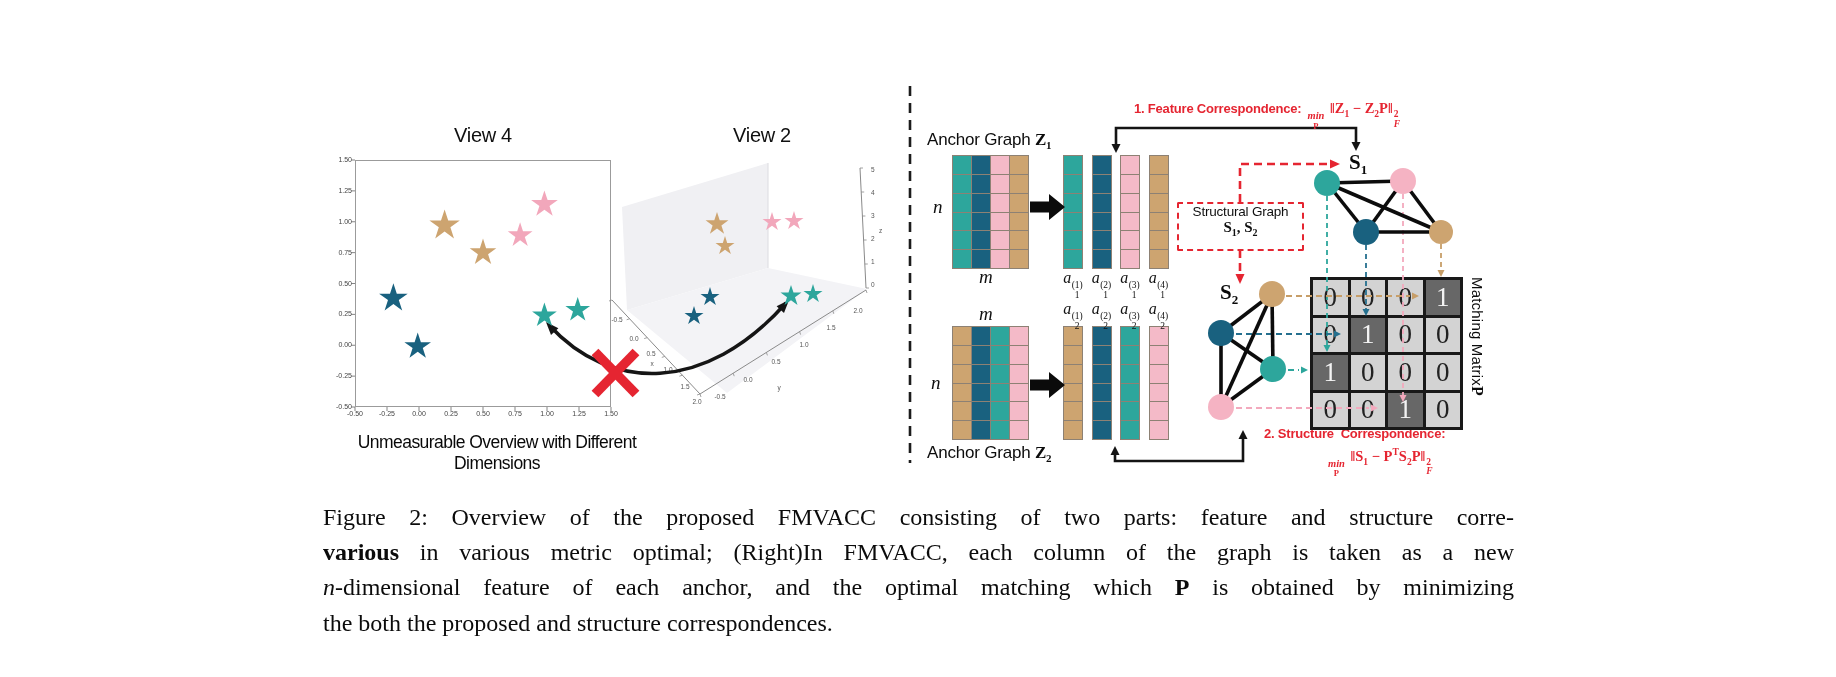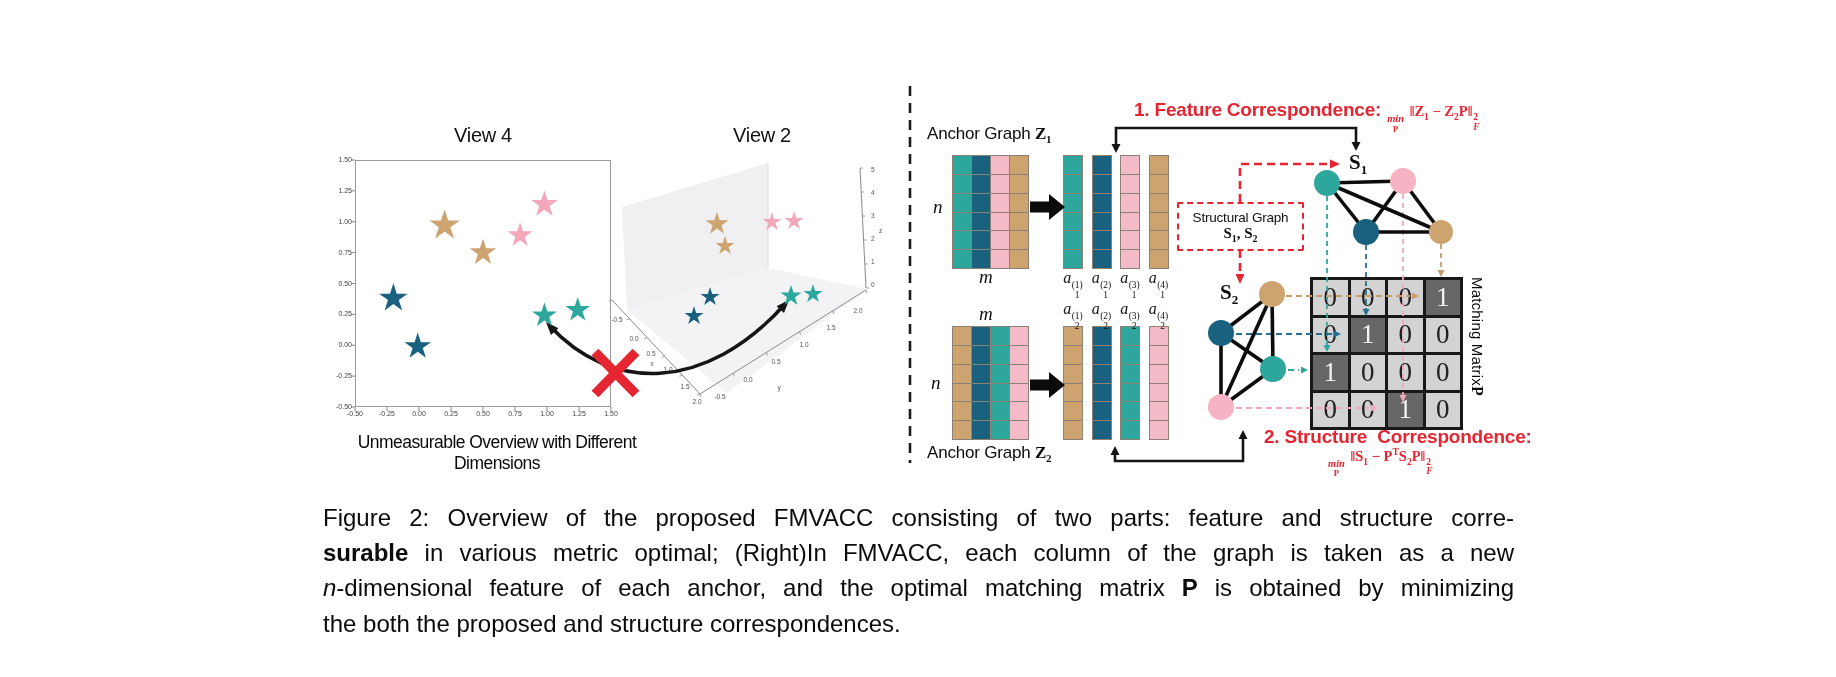--- a/index.html
+++ b/index.html
@@ -21,51 +21,51 @@
   .dim{font-family:"Liberation Serif",serif;font-style:italic;font-size:19px;color:#111;z-index:7}
 
   .z-grid{position:absolute;display:grid;gap:1px;padding:1px;background:#8d8174;z-index:1}
   .vec-col{position:absolute;display:grid;grid-template-rows:repeat(6,1fr);gap:1px;padding:1px;
            background:#8d8174;width:20px;height:114px;z-index:1}
   .vec-label{position:absolute;width:34px;text-align:center;font-family:"Liberation Serif",serif;
              color:#111;white-space:nowrap;z-index:7}
   .vl-base{font-style:italic;font-size:16px}
   .vstack{display:inline-flex;flex-direction:column;line-height:1.05;font-size:9.5px;vertical-align:-5px;margin-left:.5px}
 
-  .rc-heading{font-size:19px;font-weight:700;color:#e52531;letter-spacing:-0.2px;white-space:nowrap}
+  .rc-heading{font-size:13px;font-weight:700;color:#e52531;letter-spacing:-0.2px;white-space:nowrap}
   .formula{font-family:"Liberation Serif","DejaVu Serif",serif;font-weight:700;color:#e52531;
            font-size:14.5px;white-space:nowrap}
   .fmin{display:inline-flex;flex-direction:column;align-items:center;line-height:1;vertical-align:-6px;margin-right:2px}
   .fmin-top{font-size:10.5px;font-style:italic}
   .fmin-bot{font-size:8.5px}
   .fsub,.fsup{font-size:9.5px}
   .fstack{display:inline-flex;flex-direction:column;line-height:1;font-size:9.5px;vertical-align:-4px;margin-left:1px}
   .fstack .fs-i{font-style:italic}
   #fc-line{z-index:7;white-space:nowrap}
   #fc-formula{margin-left:6px}
 
   #sg-box{border:2.6px dashed #e52531;border-radius:2px;display:flex;flex-direction:column;
-          align-items:center;justify-content:center;z-index:7}
+          align-items:center;justify-content:flex-start;z-index:7}
   #sg-line1{font-size:13.5px;color:#101010;letter-spacing:-0.2px}
   #sg-line2{font-family:"Liberation Serif",serif;font-weight:700;font-size:15px;color:#101010;line-height:1.1}
   #sg-line2 sub{font-size:10px}
 
   .s-label{font-family:"Liberation Serif",serif;font-weight:700;font-size:21px;color:#0a0a0a;z-index:7}
   .s-label sub{font-size:13px}
 
   #mm-grid{position:absolute;display:grid;grid-template-columns:repeat(4,1fr);grid-template-rows:repeat(4,1fr);
            gap:3px;padding:3px;background:#181818;width:153px;height:153px;z-index:1}
   .mm-cell{display:flex;align-items:center;justify-content:center;font-family:"Liberation Serif",serif;font-size:27px}
   .mm-cell.light{background:#d3d3d3;color:#222}
   .mm-cell.dark{background:#676767;color:#f3f3f3}
   #mm-label{writing-mode:vertical-rl;font-size:15px;color:#0c0c0c;height:153px;display:flex;
             align-items:center;letter-spacing:.2px;z-index:7;white-space:nowrap}
   #mm-label .mbold{font-size:16px}
 
-  #figure-caption{font-family:Liberation Sans, sans-serif;font-size:24px;color:#0b0b0b;z-index:7}
+  #figure-caption{font-family:Liberation Serif, serif;font-size:24px;color:#0b0b0b;z-index:7}
   .cap-line{height:35.2px;line-height:35.2px;text-align:justify;text-align-last:justify}
   .cap-line.last{text-align:left;text-align-last:left}
 </style>
 </head>
 <body>
 
 <div class="canvas" id="root">
 
   <div class="abs ptitle" id="view1-title" style="left:433px;top:124px;width:100px">View 4</div>
   <div class="abs" id="view1-box" style="left:355px;top:160px;width:256px;height:247px"></div>
@@ -89,21 +89,21 @@
       <div class="tickX" style="left: 159px; top: 0px;">0.75</div>
       <div class="tickX" style="left: 191px; top: 0px;">1.00</div>
       <div class="tickX" style="left: 223px; top: 0px;">1.25</div>
       <div class="tickX" style="left: 255px; top: 0px;">1.50</div>
     </div>
 
   <div class="abs ptitle" id="view2-title" style="left:712px;top:124px;width:100px">View 2</div>
 
   <div class="abs" id="left-caption" style="left:317px;top:432px">Unmeasurable Overview with Different Dimensions</div>
 
-  <div class="abs ag-label" style="left:927px;top:124px">
+  <div class="abs ag-label" style="left:927px;top:130px">
     <span>Anchor Graph </span><span class="mbold">Z</span><sub class="mbold">1</sub>
   </div>
   <div class="abs dim" style="left:933px;top:196px">n</div>
   <div class="abs dim" style="left:979px;top:266px">m</div>
   <div class="z-grid" id="z1-matrix" style="left: 952px; top: 155px; width: 77px; height: 114px; grid-template-columns: repeat(4, 1fr); grid-template-rows: repeat(6, 1fr);">
       <div style="background: rgb(45, 166, 156);"></div>
       <div style="background: rgb(25, 97, 127);"></div>
       <div style="background: rgb(244, 186, 200);"></div>
       <div style="background: rgb(205, 164, 112);"></div>
       <div style="background: rgb(45, 166, 156);"></div>
@@ -209,22 +209,22 @@
   <div class="abs formula" id="sc-formula" style="left:1328px;top:447px"><span class="fmin">
         <span class="fmin-top">min</span>
         <span class="fmin-bot">P</span>
       </span><span> ‖S</span><sub class="fsub">1</sub><span> − P</span><sup class="fsup">T</sup><span>S</span><sub class="fsub">2</sub><span>P‖</span><span class="fstack">
         <span>2</span>
         <span class="fs-i">F</span>
       </span></div>
 
   <div class="abs" id="figure-caption" style="left:323px;top:500px;width:1191px">
       <div class="cap-line"><span>Figure 2: Overview of the proposed FMVACC consisting of two parts: feature and structure corre-</span></div>
-      <div class="cap-line"><b>surable</b><span> in various metric optimal; (Right)In FMVACC, each column of the graph is taken as a new</span></div>
-      <div class="cap-line"><i>n</i><span>-dimensional feature of each anchor, and the optimal matching matrix </span><b>P</b><span> is obtained by minimizing</span></div>
+      <div class="cap-line"><b>various</b><span> in various metric optimal; (Right)In FMVACC, each column of the graph is taken as a new</span></div>
+      <div class="cap-line"><i>n</i><span>-dimensional feature of each anchor, and the optimal matching which </span><b>P</b><span> is obtained by minimizing</span></div>
       <div class="cap-line last"><span>the both the proposed and structure correspondences.</span></div>
     </div>
 
   <svg id="overlay" width="1836" height="677" viewBox="0 0 1836 677">
       <line x1="351" y1="160" x2="355" y2="160" stroke="#666" stroke-width="0.8"></line>
       <line x1="351" y1="190.875" x2="355" y2="190.875" stroke="#666" stroke-width="0.8"></line>
       <line x1="351" y1="221.75" x2="355" y2="221.75" stroke="#666" stroke-width="0.8"></line>
       <line x1="351" y1="252.625" x2="355" y2="252.625" stroke="#666" stroke-width="0.8"></line>
       <line x1="351" y1="283.5" x2="355" y2="283.5" stroke="#666" stroke-width="0.8"></line>
       <line x1="351" y1="314.375" x2="355" y2="314.375" stroke="#666" stroke-width="0.8"></line>

